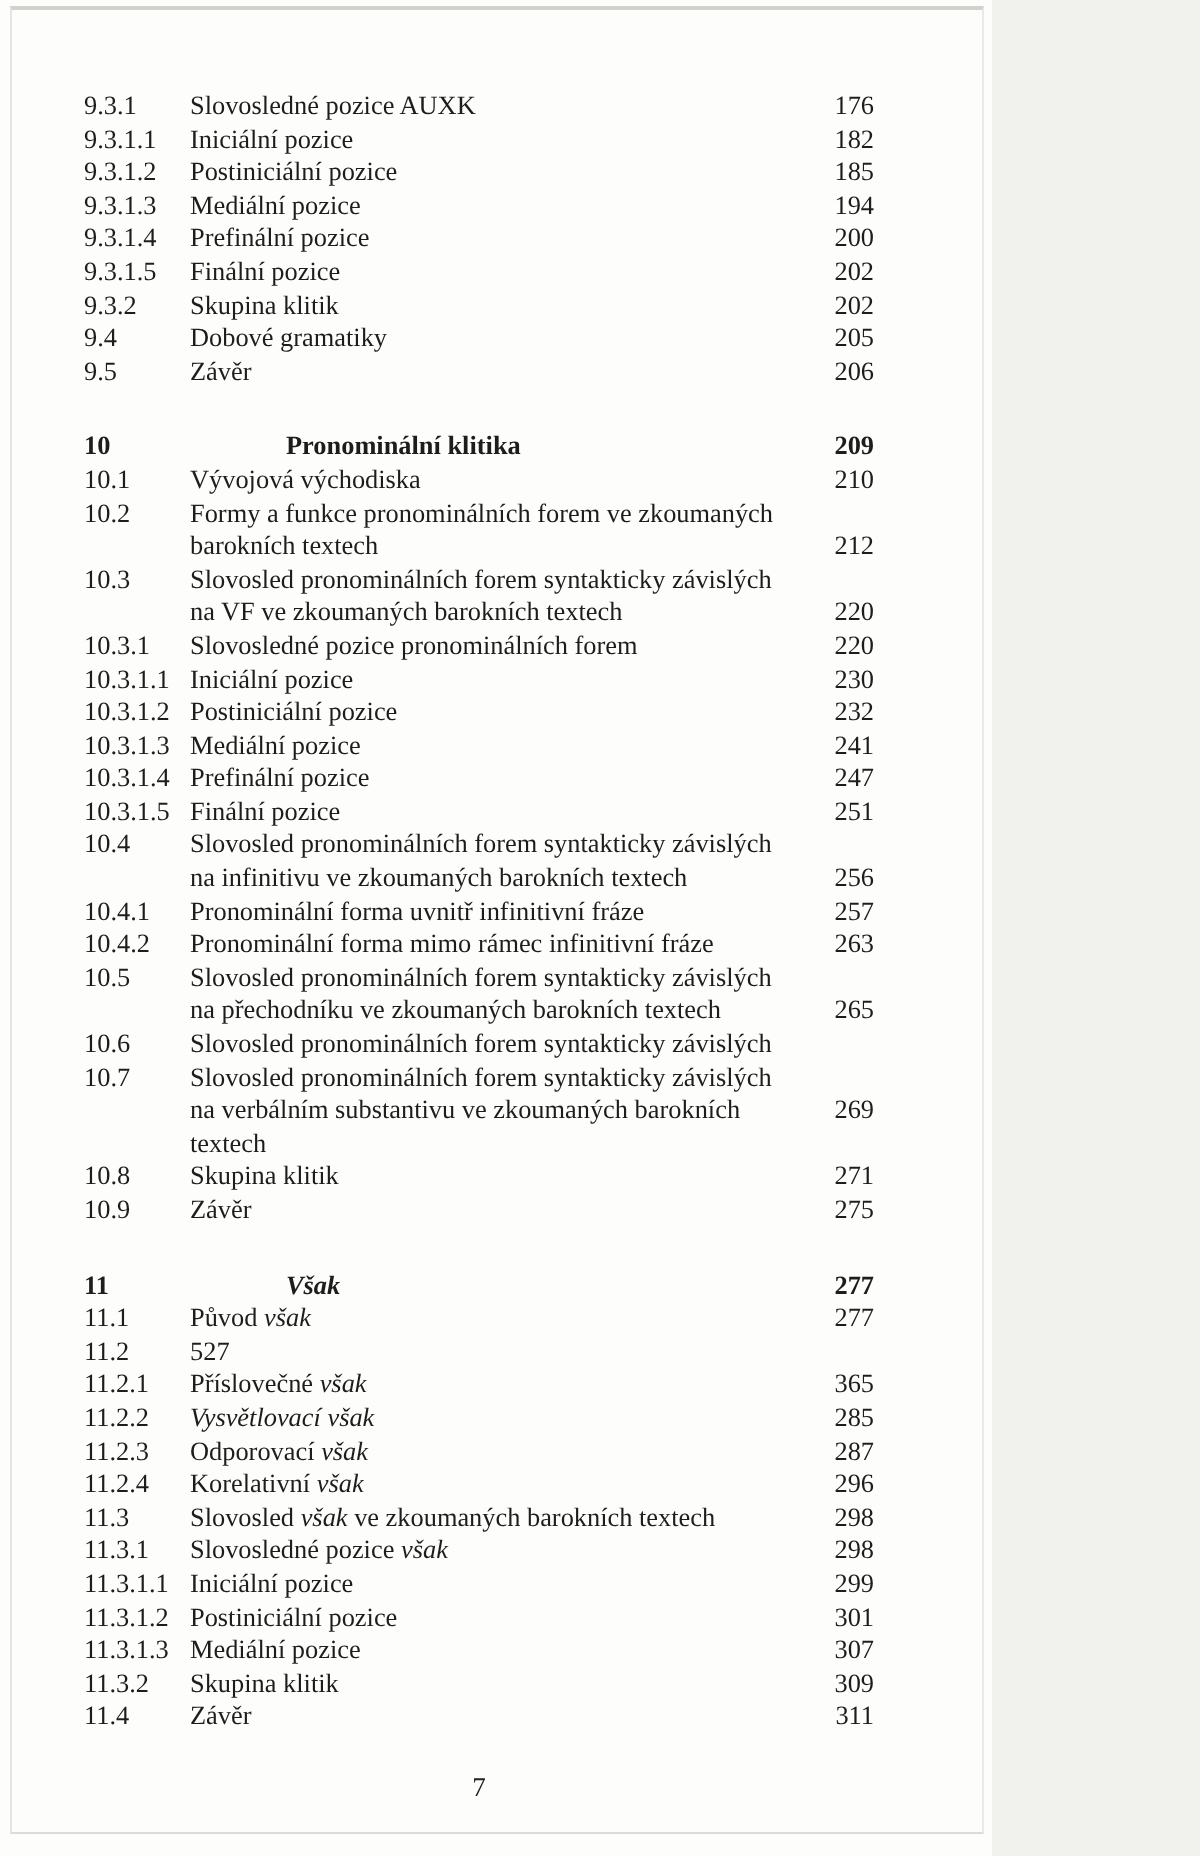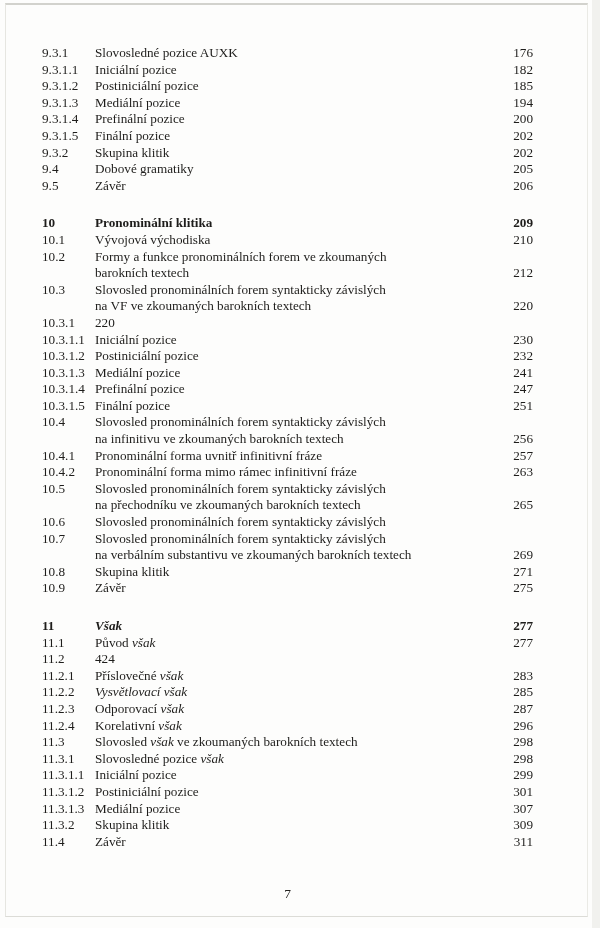--- a/index.html
+++ b/index.html
@@ -1,18 +1,18 @@
 <!DOCTYPE html>
 <html><head>
 <meta charset="utf-8">
 <style>
   html,body { margin:0; padding:0; background:#f1f1ee; }
   .page {
     position:relative;
-    width:592px; height:928px;
+    width:496px; height:928px;
     background:#fdfdfc;
     overflow:hidden;
     font-family:"Liberation Serif", serif;
     color:#1e1d1b;
   }
   .scan-edge {
     position:absolute; left:5px; top:3px; right:4px; bottom:11px;
     border-top:2px solid #d2d2cd;
     border-left:1px solid #e6e6e1;
     border-right:1px solid #eaeae5;
@@ -21,21 +21,21 @@
   }
   .toc {
     position:absolute; top:45px; left:42px; right:59px;
     font-size:13.2px;
   }
   .section + .section { margin-top:21px; }
   .row { display:flex; align-items:baseline; line-height:16.6px; }
   .row .num { flex:0 0 auto; min-width:53px; padding-right:4px; box-sizing:border-box; }
   .row .t   { flex:1 1 auto; padding-right:10px;font-family:Liberation Serif, serif; }
   .row .pg  { flex:0 0 auto; text-align:right; }
-  .row.bold { font-weight:bold; }
+  .row.bold { font-weight:bold;gap:48px; }
   .t i { font-style:italic; }
   .footer {
     position:absolute; left:42px; right:59px; bottom:26px;
     text-align:center; font-size:13.5px; color:#23221f;
   }
 </style>
 </head>
 <body>
 
 <div class="page">
@@ -114,20 +114,21 @@
           <span class="t"><span>Slovosled pronominálních forem syntakticky závislých</span></span>
           <span class="pg"></span>
         </div>
         <div class="row">
           <span class="num"></span>
           <span class="t"><span>na VF ve zkoumaných barokních textech</span></span>
           <span class="pg">220</span>
         </div>
         <div class="row">
           <span class="num">10.3.1</span>
+          <span class="t"><span>Slovosledné pozice pronominálních forem</span></span>
           <span class="pg">220</span>
         </div>
         <div class="row">
           <span class="num">10.3.1.1</span>
           <span class="t"><span>Iniciální pozice</span></span>
           <span class="pg">230</span>
         </div>
         <div class="row">
           <span class="num">10.3.1.2</span>
           <span class="t"><span>Postiniciální pozice</span></span>
@@ -210,26 +211,26 @@
           <span class="t"><i>Však</i></span>
           <span class="pg">277</span>
         </div>
         <div class="row">
           <span class="num">11.1</span>
           <span class="t"><span>Původ </span><i>však</i></span>
           <span class="pg">277</span>
         </div>
         <div class="row">
           <span class="num">11.2</span>
-          <span class="pg">424</span>
+          <span class="pg">527</span>
         </div>
         <div class="row">
           <span class="num">11.2.1</span>
           <span class="t"><span>Příslovečné </span><i>však</i></span>
-          <span class="pg">283</span>
+          <span class="pg">365</span>
         </div>
         <div class="row">
           <span class="num">11.2.2</span>
           <span class="t"><i>Vysvětlovací však</i></span>
           <span class="pg">285</span>
         </div>
         <div class="row">
           <span class="num">11.2.3</span>
           <span class="t"><span>Odporovací </span><i>však</i></span>
           <span class="pg">287</span>

